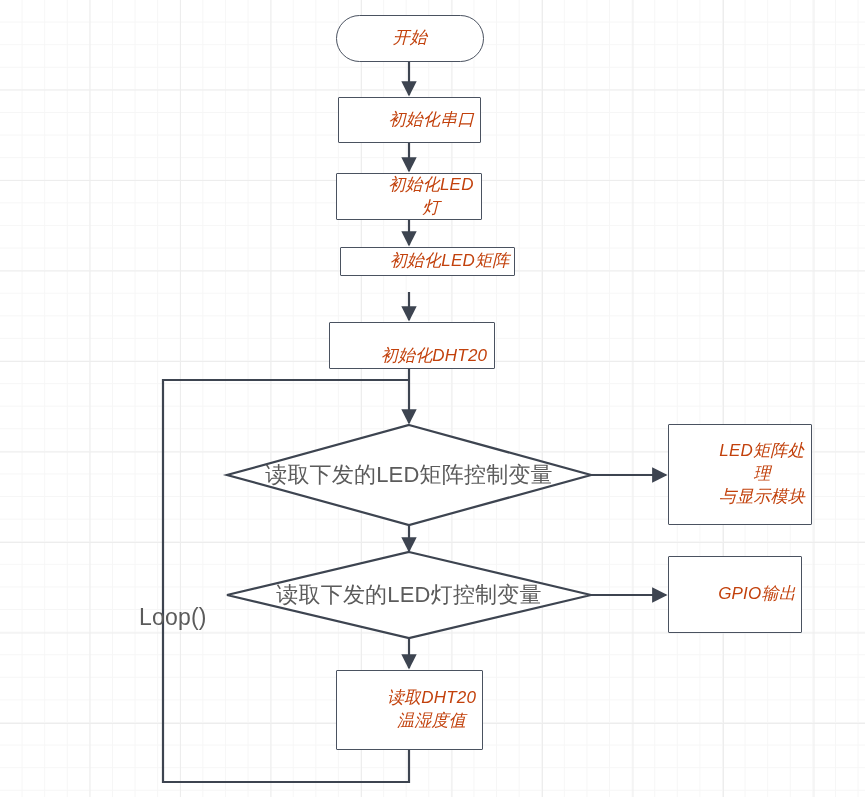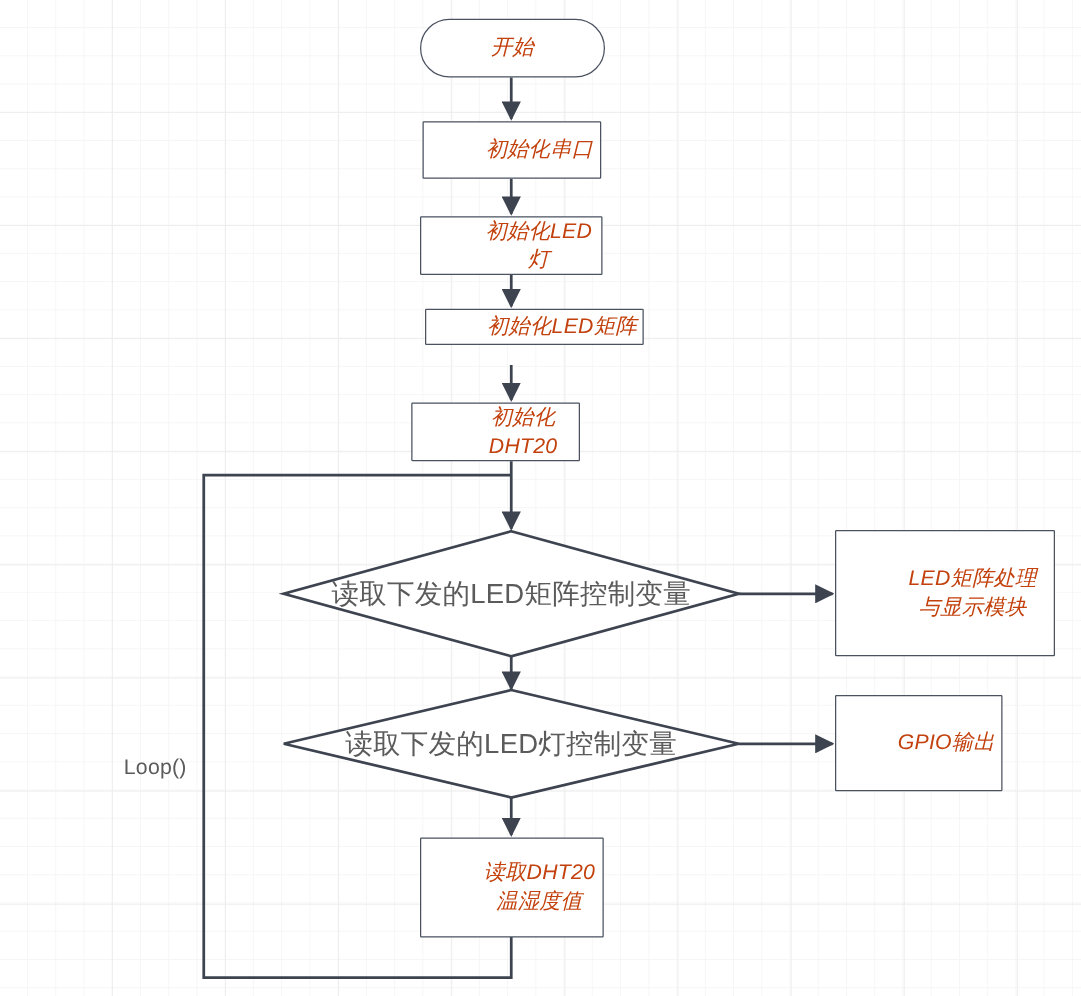--- a/index.html
+++ b/index.html
@@ -78,23 +78,24 @@
     justify-content: center;
     text-align: center;
     color: #5b5b5b;
     font-size: 22px;
     line-height: 1.3;
     letter-spacing: 0.2px;
   }
   .free-label {
     position: absolute;
     color: #5b5b5b;
-    font-size: 17px;
+    font-size: 23px;
     letter-spacing: 0.2px;
     white-space: nowrap;
+    margin-left: 40px;
   }
 </style>
 </head>
 <body>
 
 <div id="canvas">
 
   <svg class="wires" viewBox="0 0 865 797" xmlns="http://www.w3.org/2000/svg">
     <defs>
       <marker id="arrow" viewBox="0 0 10 10" refX="9" refY="5" markerWidth="7" markerHeight="7" orient="auto-start-reverse">
@@ -132,39 +133,39 @@
   </div>
 
   <div class="node process" style="left:336px; top:173px; width:146px; height:47px;justify-content:flex-end;">
     <span>初始化LED灯</span>
   </div>
 
   <div class="node process" style="left:340px; top:247px; width:175px; height:29px;">
     <span>初始化LED矩阵</span>
   </div>
 
-  <div class="node process" style="left:329px; top:322px; width:135px; height:47px;">
+  <div class="node process" style="left:329px; top:322px; width:166px; height:47px;align-items:flex-end;">
     <span>初始化DHT20</span>
   </div>
 
   <div class="decision-wrap" style="left:227px; top:425px; width:364px; height:100px;">
     <svg width="364" height="100" viewBox="0 0 364 100" xmlns="http://www.w3.org/2000/svg">
       <polygon points="182,0 364,50 182,100 0,50" fill="#ffffff" stroke="#3d4450" stroke-width="2.2"></polygon>
     </svg>
     <div class="decision-label">读取下发的LED矩阵控制变量</div>
   </div>
 
   <div class="decision-wrap" style="left:227px; top:552px; width:364px; height:86px;">
     <svg width="364" height="86" viewBox="0 0 364 86" xmlns="http://www.w3.org/2000/svg">
       <polygon points="182,0 364,43 182,86 0,43" fill="#ffffff" stroke="#3d4450" stroke-width="2.2"></polygon>
     </svg>
     <div class="decision-label">读取下发的LED灯控制变量</div>
   </div>
 
-  <div class="node process" style="left:668px; top:424px; width:176px; height:101px;">
+  <div class="node process" style="left:668px; top:424px; width:144px; height:101px;">
     <span>LED矩阵处理
 与显示模块</span>
   </div>
 
   <div class="node process" style="left:668px; top:556px; width:134px; height:77px;">
     <span>GPIO输出</span>
   </div>
 
   <div class="node process" style="left:336px; top:670px; width:147px; height:80px;">
     <span>读取DHT20

